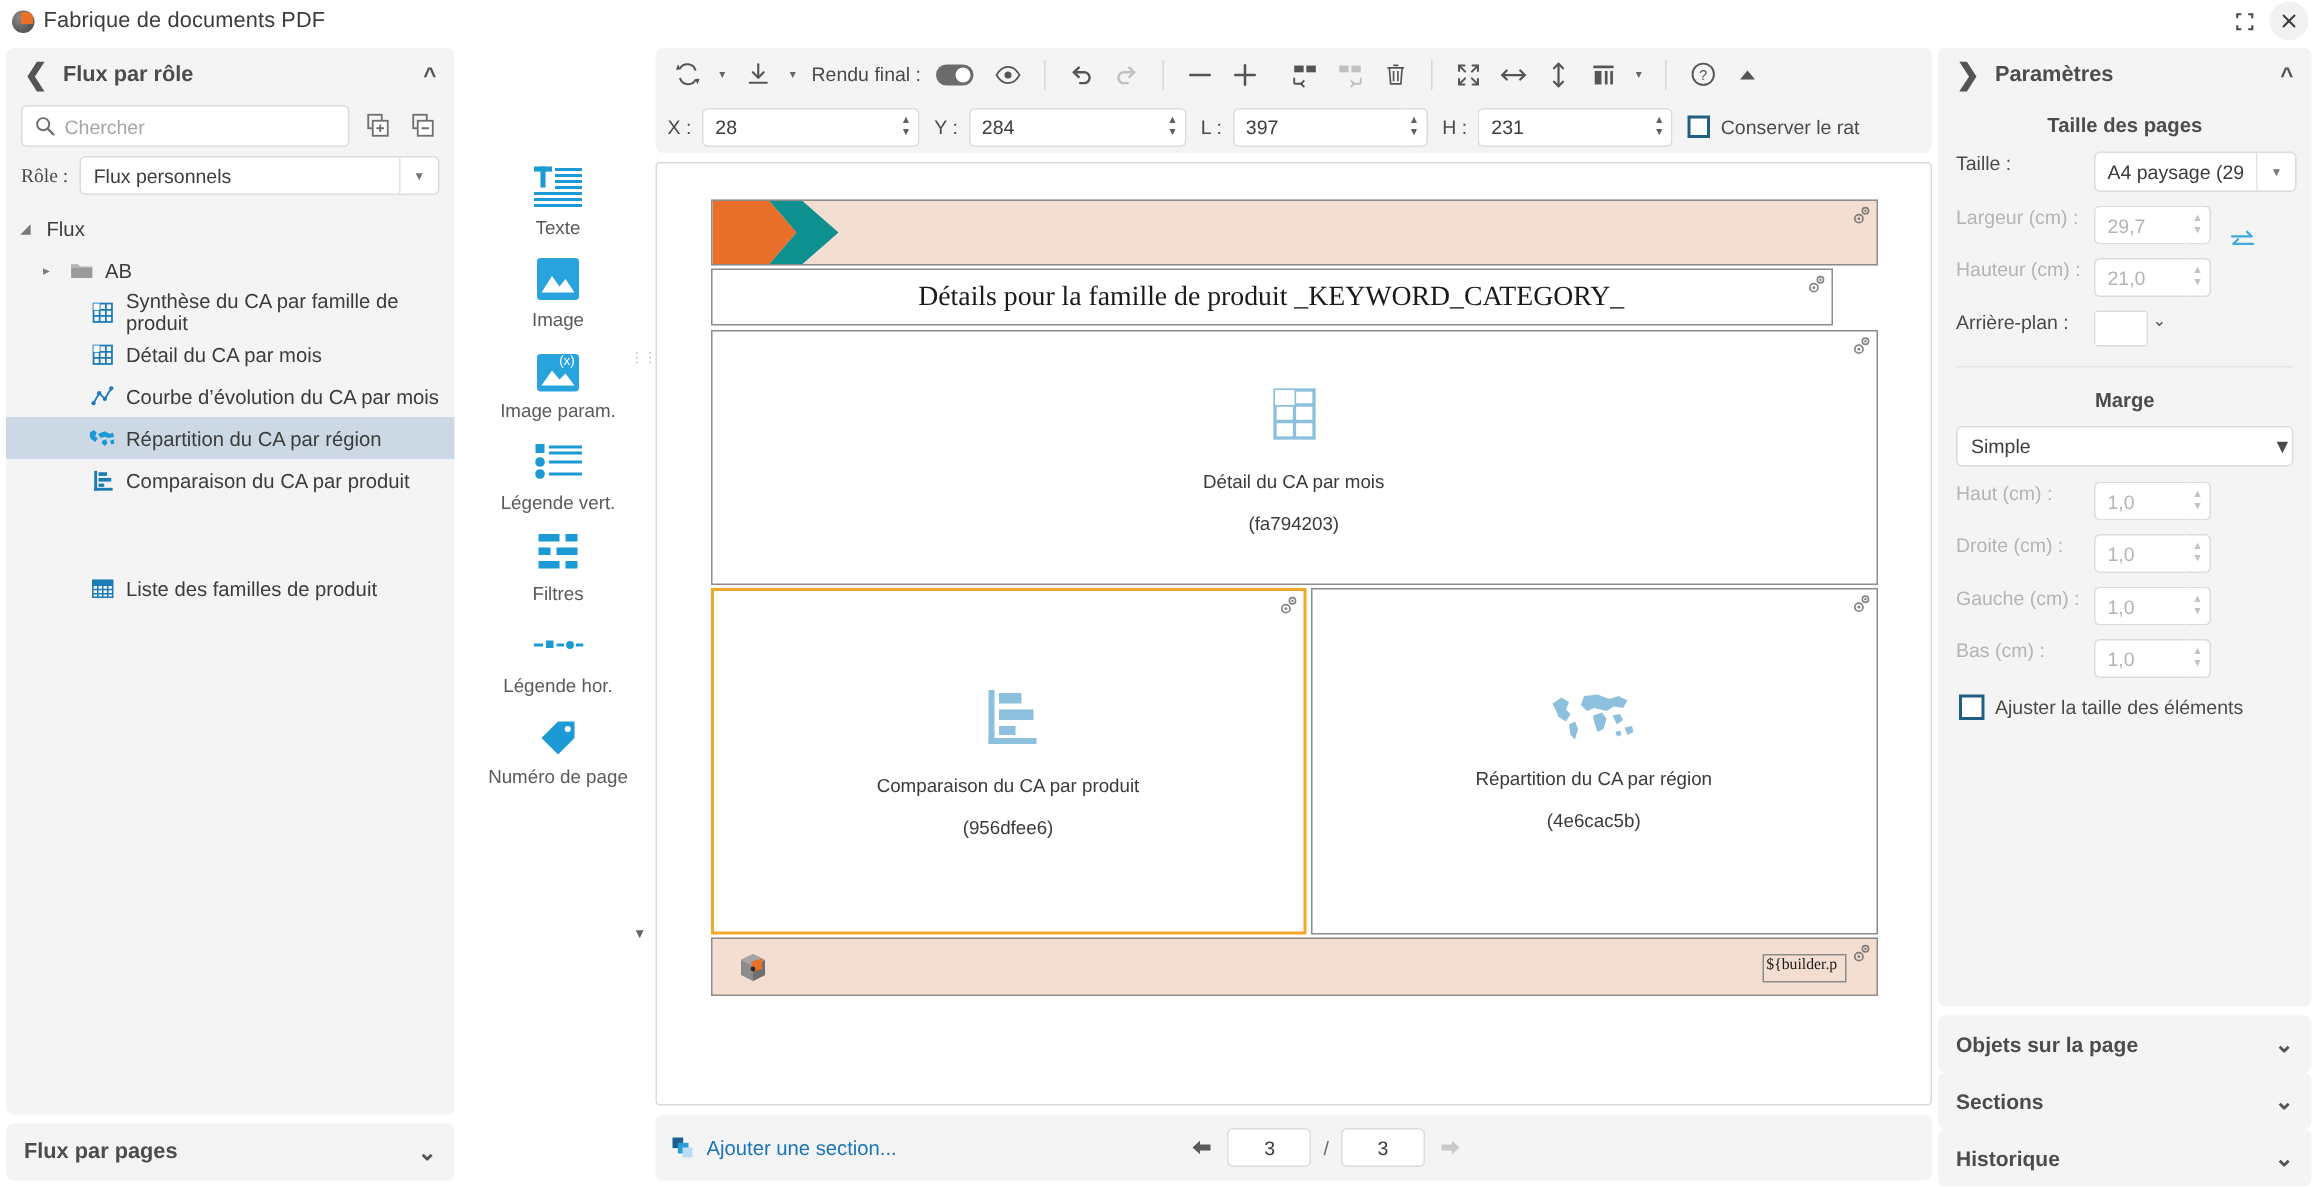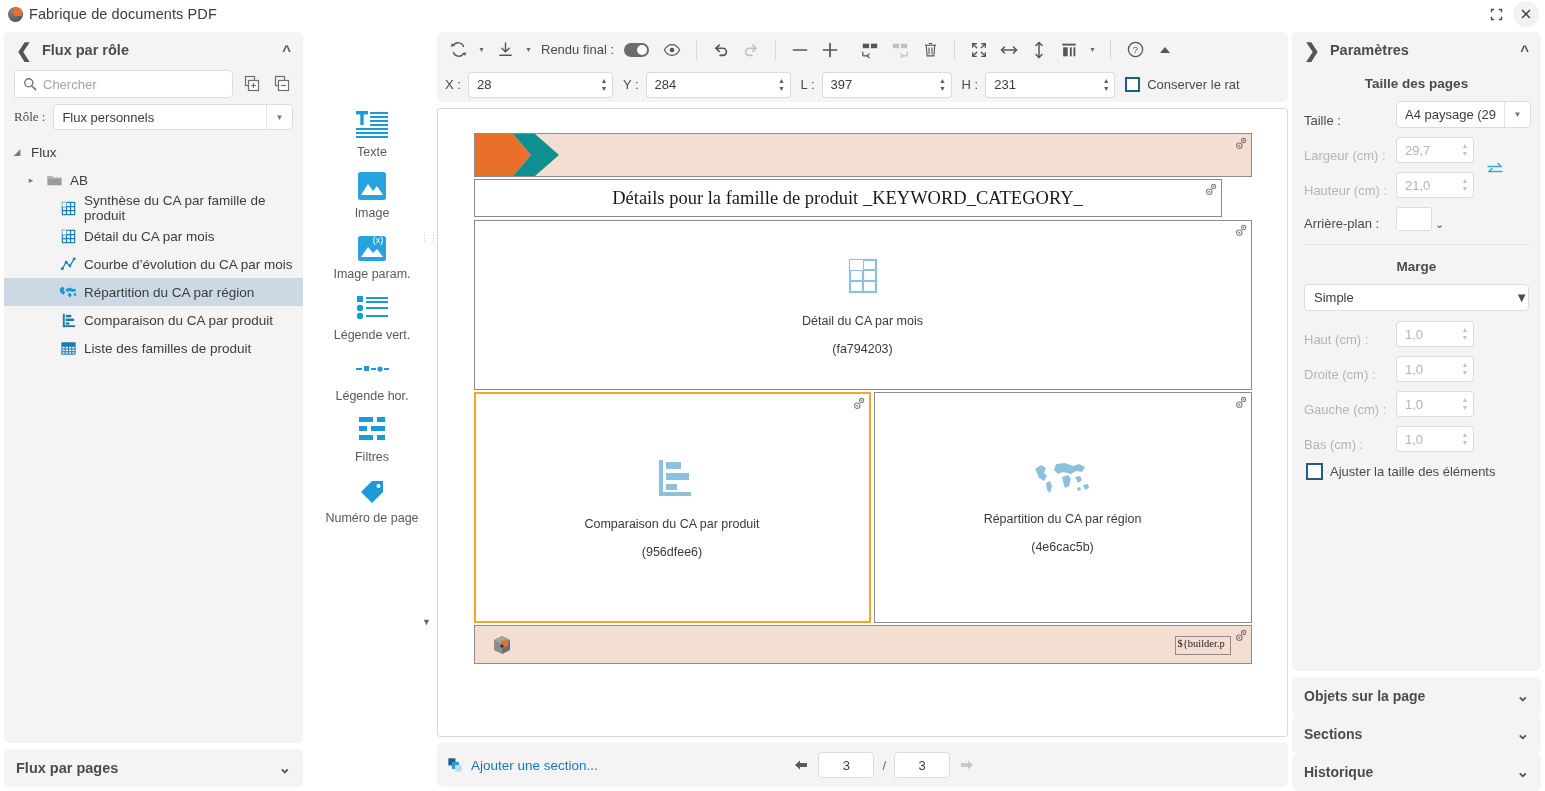--- a/index.html
+++ b/index.html
@@ -213,21 +213,21 @@
     display:flex; align-items:center; justify-content:center;
     font-size:13px; color:#3c3c3c;
   }
   .pg-sep { font-size:13px; color:#6a6a6a; margin:0 2px; }
 
   
   #right { width:253px; flex:0 0 253px; padding:4px 4px 0 0; display:flex; flex-direction:column; gap:6px; }
   #params-card { flex:1 1 auto; min-height:0; }
   #params-card .panel-head .chev-right { font-size:19px; color:#555; font-weight:bold; line-height:1; }
   .sect-title { text-align:center; font-weight:bold; font-size:13.5px; color:#4c4c4c; margin:8px 0 10px; }
-  .frow { display:flex; align-items:flex-end; padding:0 12px; margin-bottom:9px; }
+  .frow { display:flex; align-items:flex-start; padding:0 12px; margin-bottom:9px; }
   .frow .lab { font-size:13px; color:#4a4a4a; width:92px; flex:0 0 92px; }
   .frow .lab.dim { color:#b4b4b4; }
   .fspin { display:flex; align-items:stretch; height:26px; }
   .fspin input {
     width:61px; background:#fff; border:1px solid #dcdcdc; border-right:none;
     border-radius:4px 0 0 4px; padding:0 8px; font-family:inherit; font-size:13px;
     color:#b4b4b4; outline:none;
   }
   .fspin .sbtns {
     width:17px; border:1px solid #dcdcdc; border-left:none; border-radius:0 4px 4px 0;
@@ -405,21 +405,21 @@
                   <rect x="3" y="2" width="2" height="14"></rect>
                   <rect x="3" y="14" width="13" height="2"></rect>
                   <rect x="6" y="3" width="6" height="2.6"></rect>
                   <rect x="6" y="7" width="9" height="2.6"></rect>
                   <rect x="6" y="11" width="4" height="2.3"></rect>
                 </g>
               </svg>
             </span>
             <span>Comparaison du CA par produit</span>
           </div>
-          <div class="tree-item" style="padding-left: 34px;">
+          <div class="tree-item" style="padding-left: 34px; margin-top: 44px;">
             <span class="tw"></span>
             <span class="ti-icon">
               <svg width="17" height="17" viewBox="0 0 18 18">
                 <g fill="none" stroke="#1b7bb5" stroke-width="1.1">
                   <rect x="2" y="3" width="14" height="12"></rect>
                   <path d="M2 6.5h14M2 9.5h14M2 12.5h14M5.5 3v12M9 3v12M12.5 3v12"></path>
                 </g>
                 <rect x="2" y="3" width="14" height="3.5" fill="#1b7bb5"></rect>
               </svg>
             </span>
@@ -489,46 +489,46 @@
                   <rect x="11" y="6" width="22" height="2"></rect>
                   <rect x="11" y="12" width="22" height="2"></rect>
                   <rect x="11" y="20" width="22" height="2"></rect>
                 </g>
               </svg>
             </div>
             <div class="pal-lbl">Légende vert.</div>
           </div>
           <div class="pal-item">
             <div class="pal-ico">
-              <svg width="34" height="12" viewBox="0 0 34 12">
-                <g fill="#1b9ad6">
-                  <rect x="1" y="5" width="6" height="2"></rect>
-                  <rect x="9" y="3" width="5" height="5"></rect>
-                  <rect x="16" y="5" width="5" height="2"></rect>
-                  <circle cx="25" cy="6" r="2.6"></circle>
-                  <rect x="29" y="5" width="5" height="2"></rect>
-                </g>
-              </svg>
-            </div>
-            <div class="pal-lbl">Légende hor.</div>
-          </div>
-          <div class="pal-item">
-            <div class="pal-ico">
               <svg width="30" height="28" viewBox="0 0 30 28">
                 <g fill="#1b9ad6">
                   <rect x="2" y="1" width="14" height="5"></rect>
                   <rect x="20" y="1" width="8" height="5"></rect>
                   <rect x="2" y="10" width="8" height="5"></rect>
                   <rect x="14" y="10" width="14" height="5"></rect>
                   <rect x="2" y="19" width="14" height="5"></rect>
                   <rect x="20" y="19" width="8" height="5"></rect>
                 </g>
               </svg>
             </div>
             <div class="pal-lbl">Filtres</div>
+          </div>
+          <div class="pal-item">
+            <div class="pal-ico">
+              <svg width="34" height="12" viewBox="0 0 34 12">
+                <g fill="#1b9ad6">
+                  <rect x="1" y="5" width="6" height="2"></rect>
+                  <rect x="9" y="3" width="5" height="5"></rect>
+                  <rect x="16" y="5" width="5" height="2"></rect>
+                  <circle cx="25" cy="6" r="2.6"></circle>
+                  <rect x="29" y="5" width="5" height="2"></rect>
+                </g>
+              </svg>
+            </div>
+            <div class="pal-lbl">Légende hor.</div>
           </div>
           <div class="pal-item">
             <div class="pal-ico">
               <svg width="28" height="26" viewBox="0 0 28 26">
                 <path d="M3 14 L14 3 L25 3 L25 14 L14 25Z" fill="#1b9ad6"></path>
                 <circle cx="20.5" cy="8" r="2" fill="#fff"></circle>
               </svg>
             </div>
             <div class="pal-lbl">Numéro de page</div>
           </div>

